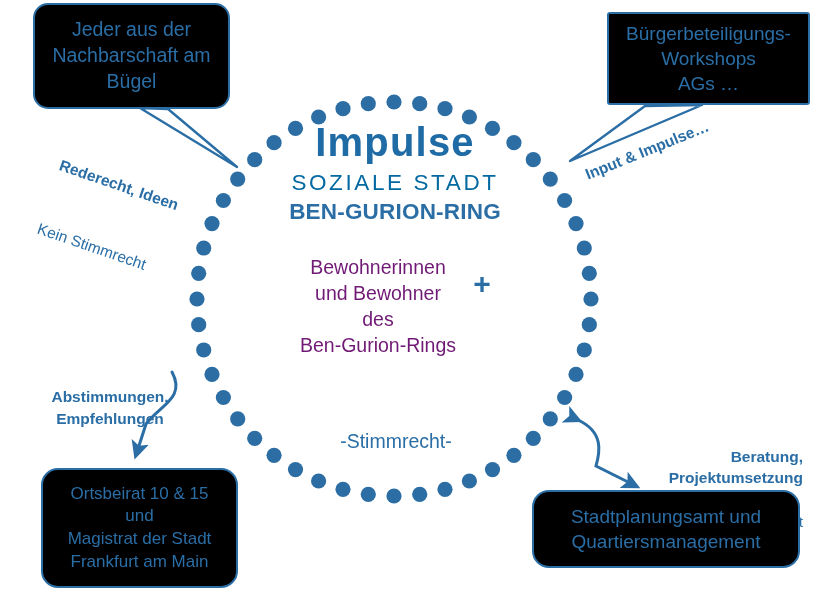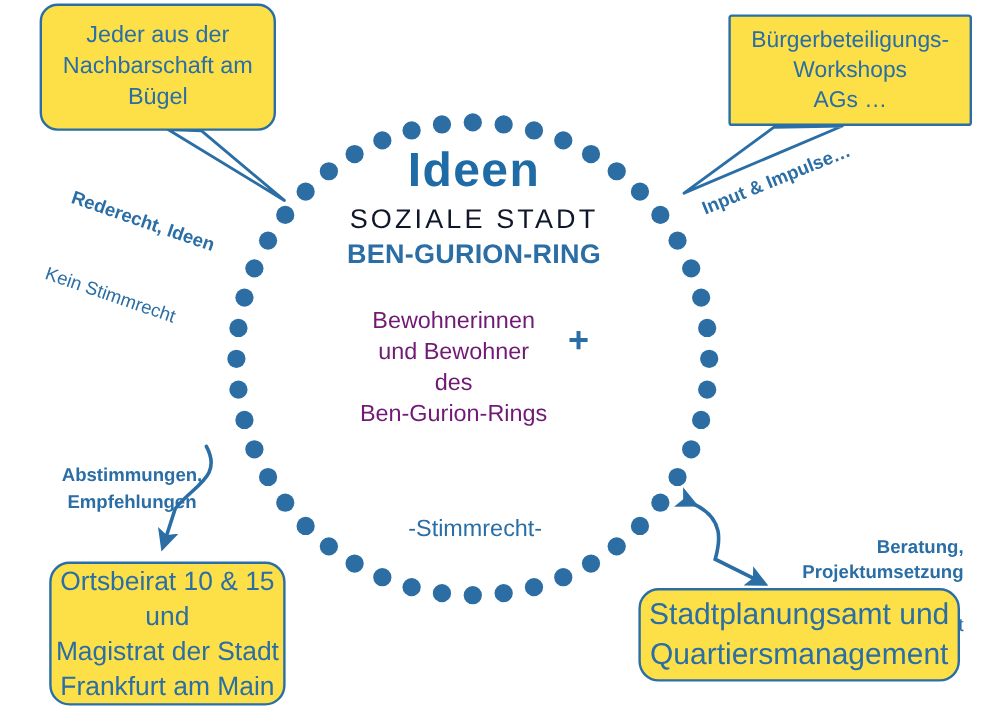--- a/index.html
+++ b/index.html
@@ -23,21 +23,21 @@
     width: 820px;
     height: 600px;
     pointer-events: none;
   }
   
   .bubble, .box {
     position: absolute;
     box-sizing: border-box;
     border: 2.6px solid #2a6ea5;
     border-radius: 16px;
-    background: #fde047;
+    background: #000000;
     display: flex;
     align-items: center;
     justify-content: center;
     text-align: center;
     color: #2a6ea5;
   }
   .bubble-text, .box-text {
     line-height: 1.33;
     white-space: pre-line;
   }
@@ -48,26 +48,26 @@
   #bubble-neighbourhood .bubble-text { font-size: 19.5px; }
   #bubble-participation {
     left: 607px; top: 12px; width: 203px; height: 93px;
     border-radius: 3px;
   }
   #bubble-participation .bubble-text { font-size: 19px; }
   #box-ortsbeirat {
     left: 41px; top: 468px; width: 197px; height: 120px;
     border-radius: 17px;
   }
-  #box-ortsbeirat .box-text { font-size: 22px; }
+  #box-ortsbeirat .box-text { font-size: 17px; }
   #box-stadtplanungsamt {
     left: 532px; top: 490px; width: 268px; height: 78px;
     border-radius: 17px;
   }
-  #box-stadtplanungsamt .box-text { font-size: 25px; }
+  #box-stadtplanungsamt .box-text { font-size: 19px; }
 
   
   #center-title {
     position: absolute;
     left: 195px;
     top: 122px;
     width: 400px;
     text-align: center;
   }
   #title-main {
@@ -75,21 +75,21 @@
     font-weight: bold;
     letter-spacing: 1.2px;
     line-height: 1.0;
     color: #1f6ba5;
   }
   #title-sub1 {
     font-size: 22.5px;
     letter-spacing: 2.6px;
     line-height: 1.35;
     margin-top: 6px;
-    color: #0f172a;
+    color: #0369a1;
   }
   #title-sub2 {
     font-size: 22.5px;
     letter-spacing: 0.2px;
     line-height: 1.2;
     color: #2a6ea5;
     font-weight: bold;
   }
   #center-columns {
     position: absolute;
@@ -246,21 +246,21 @@
     <path d="M 140 108 L 237 167 L 168 109 Z" fill="#ffffff" stroke="#2a6ea5" stroke-width="2.4" stroke-linejoin="round"></path>
 
     <path d="M 702 105 L 570 161 L 645 106 Z" fill="#ffffff" stroke="#2a6ea5" stroke-width="2.4" stroke-linejoin="round"></path>
 
     <path d="M 172 372 C 186 398, 160 405, 146 424 L 136 455" fill="none" stroke="#2a6ea5" stroke-width="3" stroke-linecap="round" marker-end="url(#arrowhead)"></path>
 
     <path d="M 578 420 C 604 432, 600 452, 596 466 L 636 486" fill="none" stroke="#2a6ea5" stroke-width="3" stroke-linecap="round" marker-start="url(#arrowhead)" marker-end="url(#arrowhead)"></path>
   </svg>
 
   <div id="center-title">
-    <div id="title-main">Ideen</div>
+    <div id="title-main">Impulse</div>
     <div id="title-sub1">SOZIALE STADT</div>
     <div id="title-sub2">BEN-GURION-RING</div>
   </div>
 
   <div id="center-columns">
     <div class="col">Bewohnerinnen
 und Bewohner
 des
 Ben-Gurion-Rings</div>
     <div id="plus-sign">+</div>

